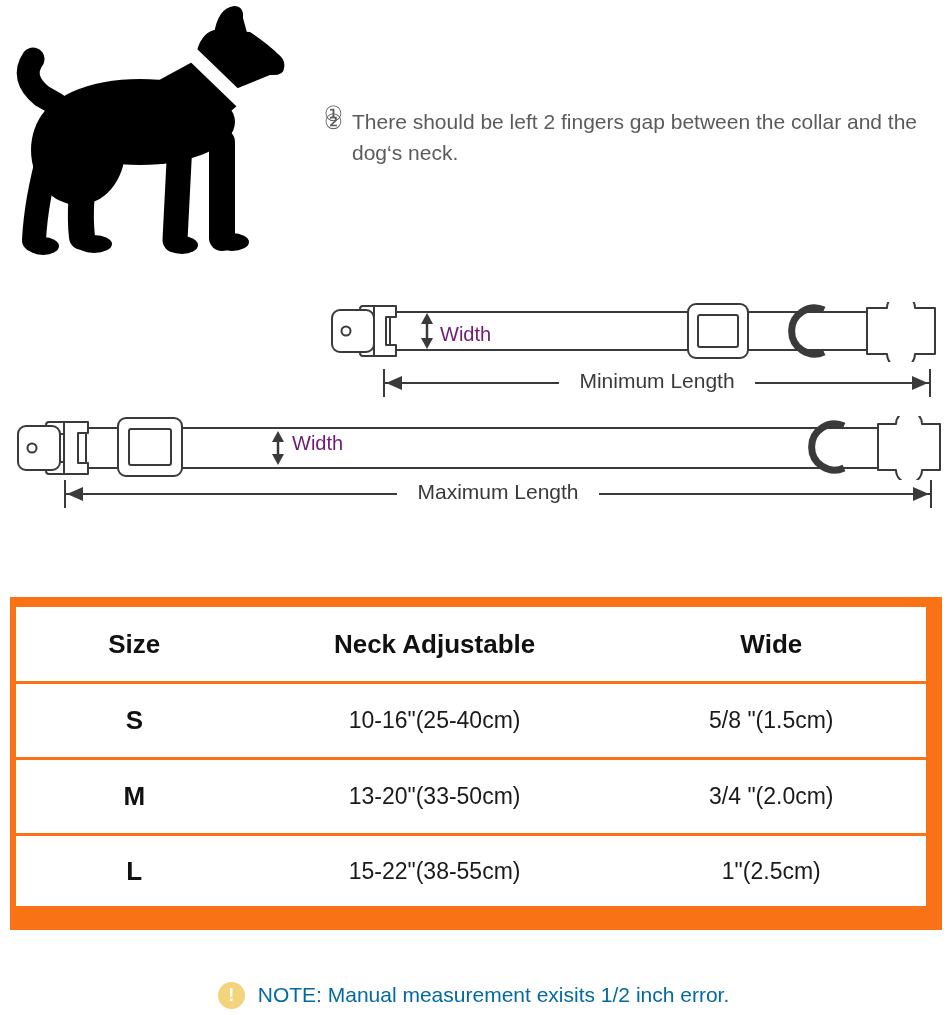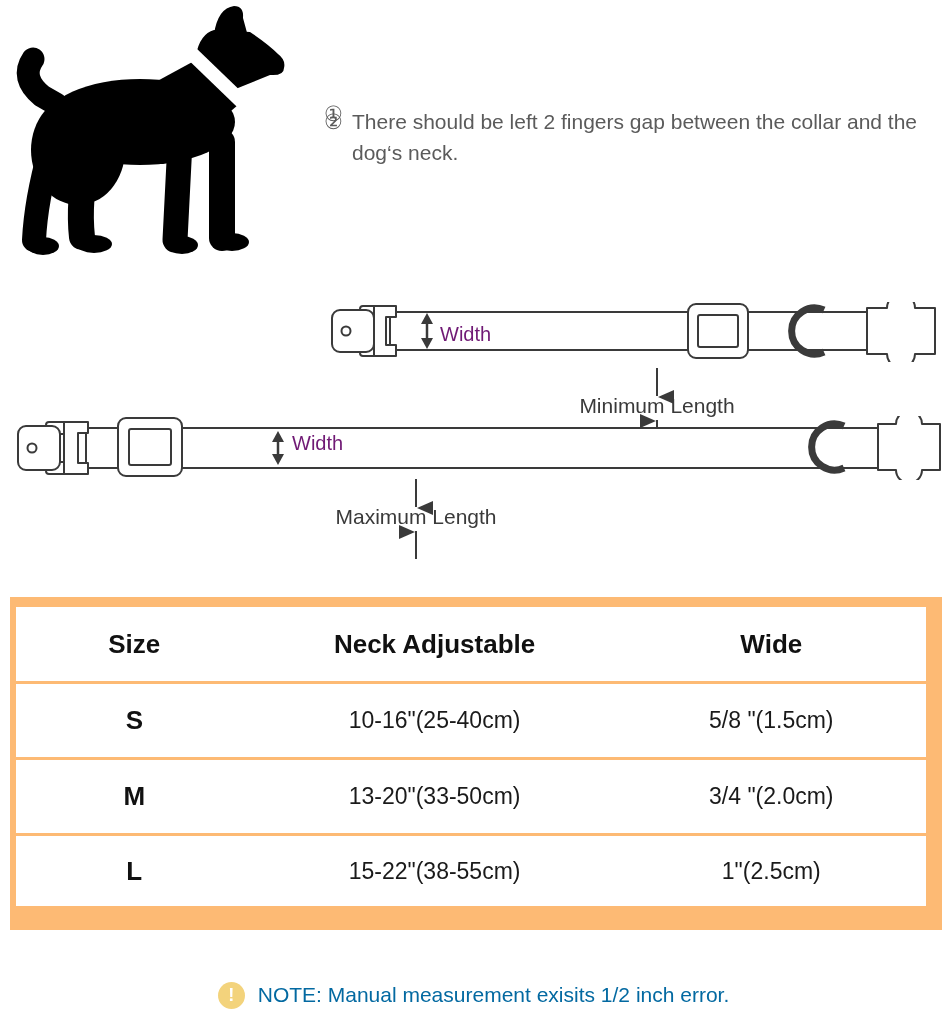--- a/index.html
+++ b/index.html
@@ -25,37 +25,37 @@
   .collar path, .collar rect { fill:#ffffff; stroke:#3a3a3a; stroke-width:2; stroke-linejoin:round; }
   .collar .ring { fill:none; stroke:#3a3a3a; stroke-width:7; }
   .collar .arrow { fill:#3a3a3a; stroke:none; }
   .collar .arrowline { stroke:#3a3a3a; stroke-width:2.5; }
 
   .width-label { position:absolute; font-size:20px; color:#701a75; }
   .width-label-1 { left:440px; top:323px; }
   .width-label-2 { left:292px; top:432px; }
 
   
-  .dimline { position:absolute; display:flex; align-items:center; height:30px; color:#3a3a3a;flex-direction:column; }
+  .dimline { position:absolute; display:flex; align-items:center; height:30px; color:#3a3a3a; }
   .dimline-min { left:383px; top:368px; width:548px; }
-  .dimline-max { left:64px;  top:479px; width:704px; }
+  .dimline-max { left:64px;  top:479px; width:868px; }
   .tick { width:2px; height:28px; background:#3a3a3a; flex:0 0 auto; }
   .seg { flex:1 1 auto; height:2px; background:#3a3a3a; position:relative; }
   .seg-l::before { content:""; position:absolute; left:1px; top:-6px;
     border-top:7px solid transparent; border-bottom:7px solid transparent;
     border-right:16px solid #3a3a3a; }
   .seg-r::after { content:""; position:absolute; right:1px; top:-6px;
     border-top:7px solid transparent; border-bottom:7px solid transparent;
     border-left:16px solid #3a3a3a; }
   .dim-label { flex:0 0 auto; padding:0 20px; font-size:21px; white-space:nowrap;
     transform:translateY(-2px); }
 
   
   .size-table { position:absolute; left:10px; top:597px; width:932px; height:333px;
-    background:#fdba74; box-sizing:border-box;
+    background:#f97316; box-sizing:border-box;
     padding:10px 16px 24px 6px; display:flex; flex-direction:column; gap:3px; }
   .trow { background:#ffffff; display:grid; grid-template-columns:26% 40% 34%;
     align-items:center; text-align:center; }
   .trow-header { height:74px; font-size:26px; font-weight:600; color:#111; }
   .trow-data { height:73px; font-size:23px; color:#1a1a1a; }
   .trow-data:last-child { height:70px; }
   .cell-size { font-size:26px; font-weight:bold; color:#111; }
 
   
   .note { position:absolute; left:0; top:979px; width:947px; height:32px;

